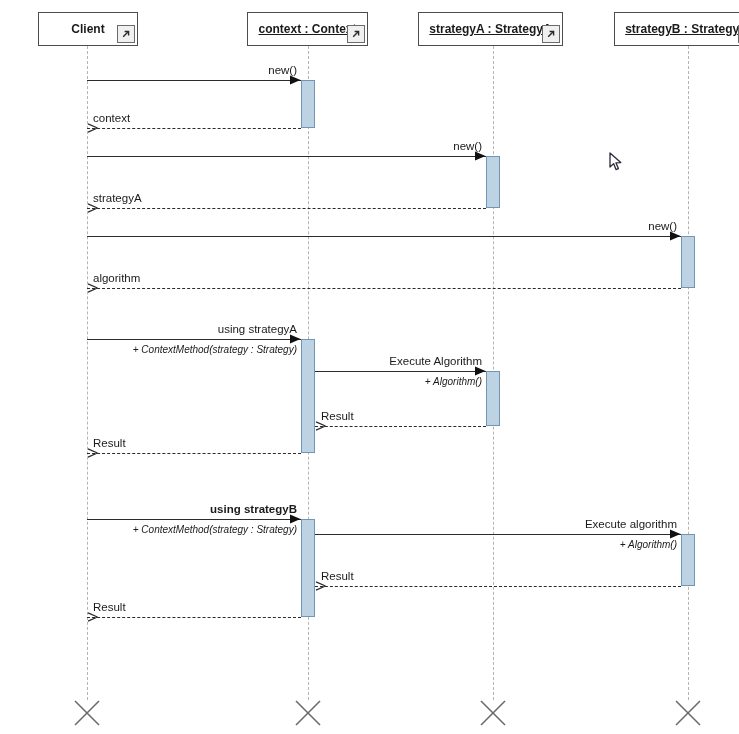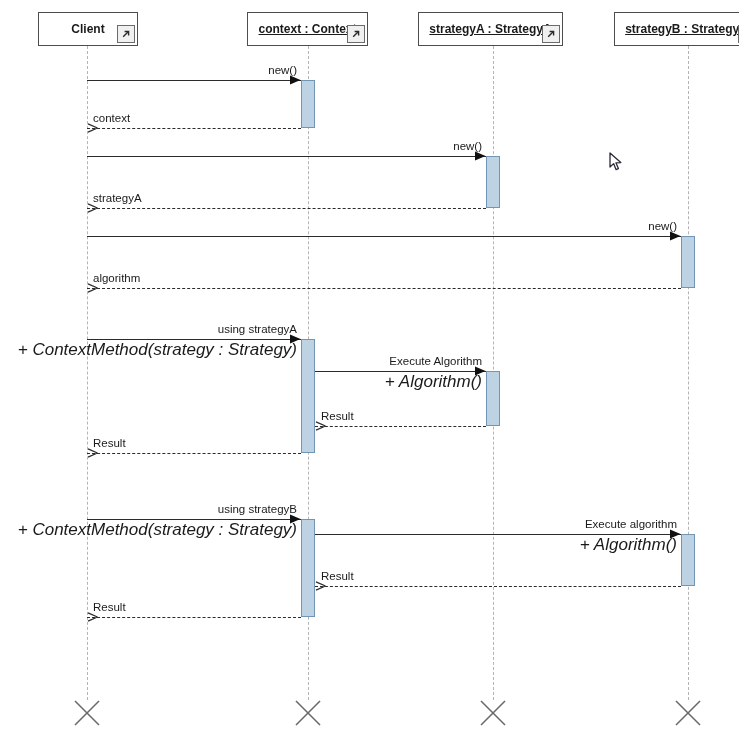--- a/index.html
+++ b/index.html
@@ -46,21 +46,21 @@
   }
   .msg-line.ret{border-top:1px dashed #2b2b2b;}
   .arrowhead{position:absolute;}
   .arrowhead svg{display:block;}
 
   .lbl{
     position:absolute;font-size:11.5px;color:#1a1a1a;
     white-space:nowrap;line-height:12px;
   }
   .lbl.r{transform:translateX(-100%);}
-  .lbl.it{font-style:italic;font-size:17px;}
+  .lbl.it{font-style:italic;font-size:10px;}
 
   
   .cursor{position:absolute;pointer-events:none;}
   .cursor svg{display:block;}
 </style>
 </head>
 <body>
 
 <div id="canvas">
     <div class="lifeline" style="left: 59px; top: 46px; height: 654px;"></div>
@@ -227,21 +227,21 @@
     </div>
     <div class="lbl" style="top: 437px; left: 65px;">Result</div>
     <div class="msg-line" style="left: 59px; top: 519px; width: 214px;"></div>
     <div class="arrowhead" style="left: 262px; top: 514px;">
       <svg width="11" height="10">
         <g>
           <path d="M0 0.6 L10.5 5 L0 9.4 Z" fill="#111111"></path>
         </g>
       </svg>
     </div>
-    <div class="lbl r" style="top: 503px; left: 269px;">using strategyB</div>
+    <div class="lbl r" style="top: 503px; left: 269px; font-weight: bold;">using strategyB</div>
     <div class="lbl it r" style="top: 524px; left: 269px;">+ ContextMethod(strategy : Strategy)</div>
     <div class="msg-line" style="left: 287px; top: 534px; width: 366px;"></div>
     <div class="arrowhead" style="left: 642px; top: 529px;">
       <svg width="11" height="10">
         <g>
           <path d="M0 0.6 L10.5 5 L0 9.4 Z" fill="#111111"></path>
         </g>
       </svg>
     </div>
     <div class="lbl r" style="top: 518px; left: 649px;">Execute algorithm</div>

